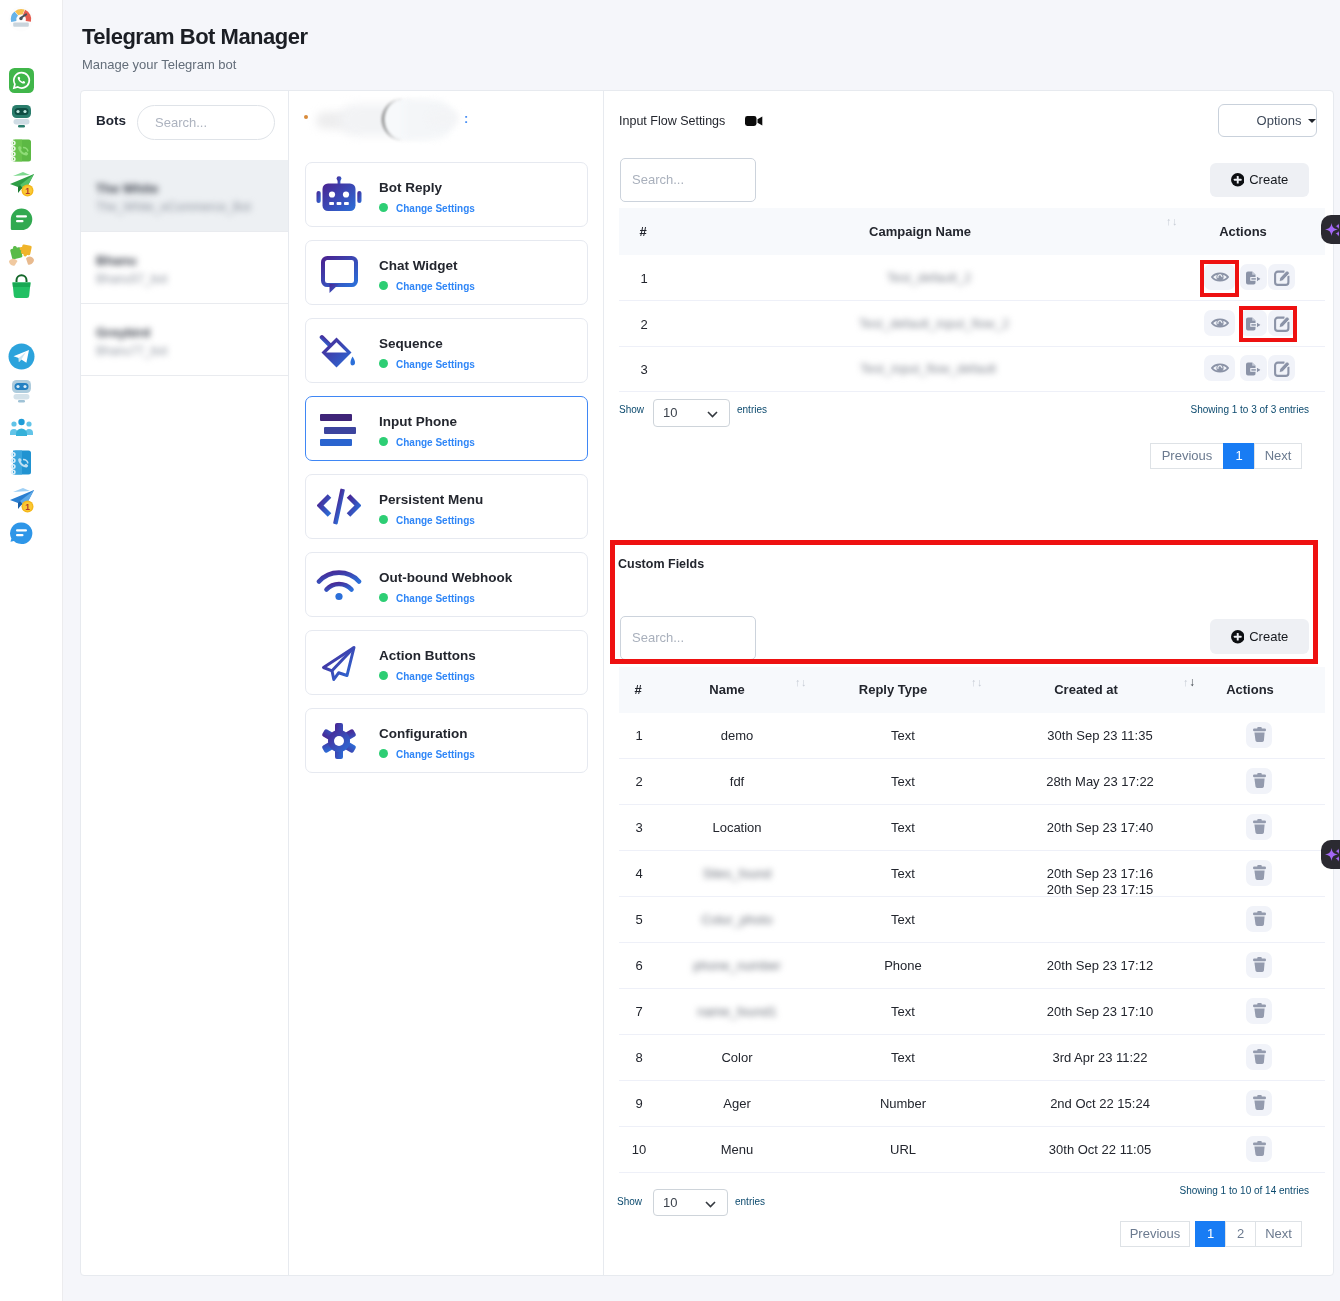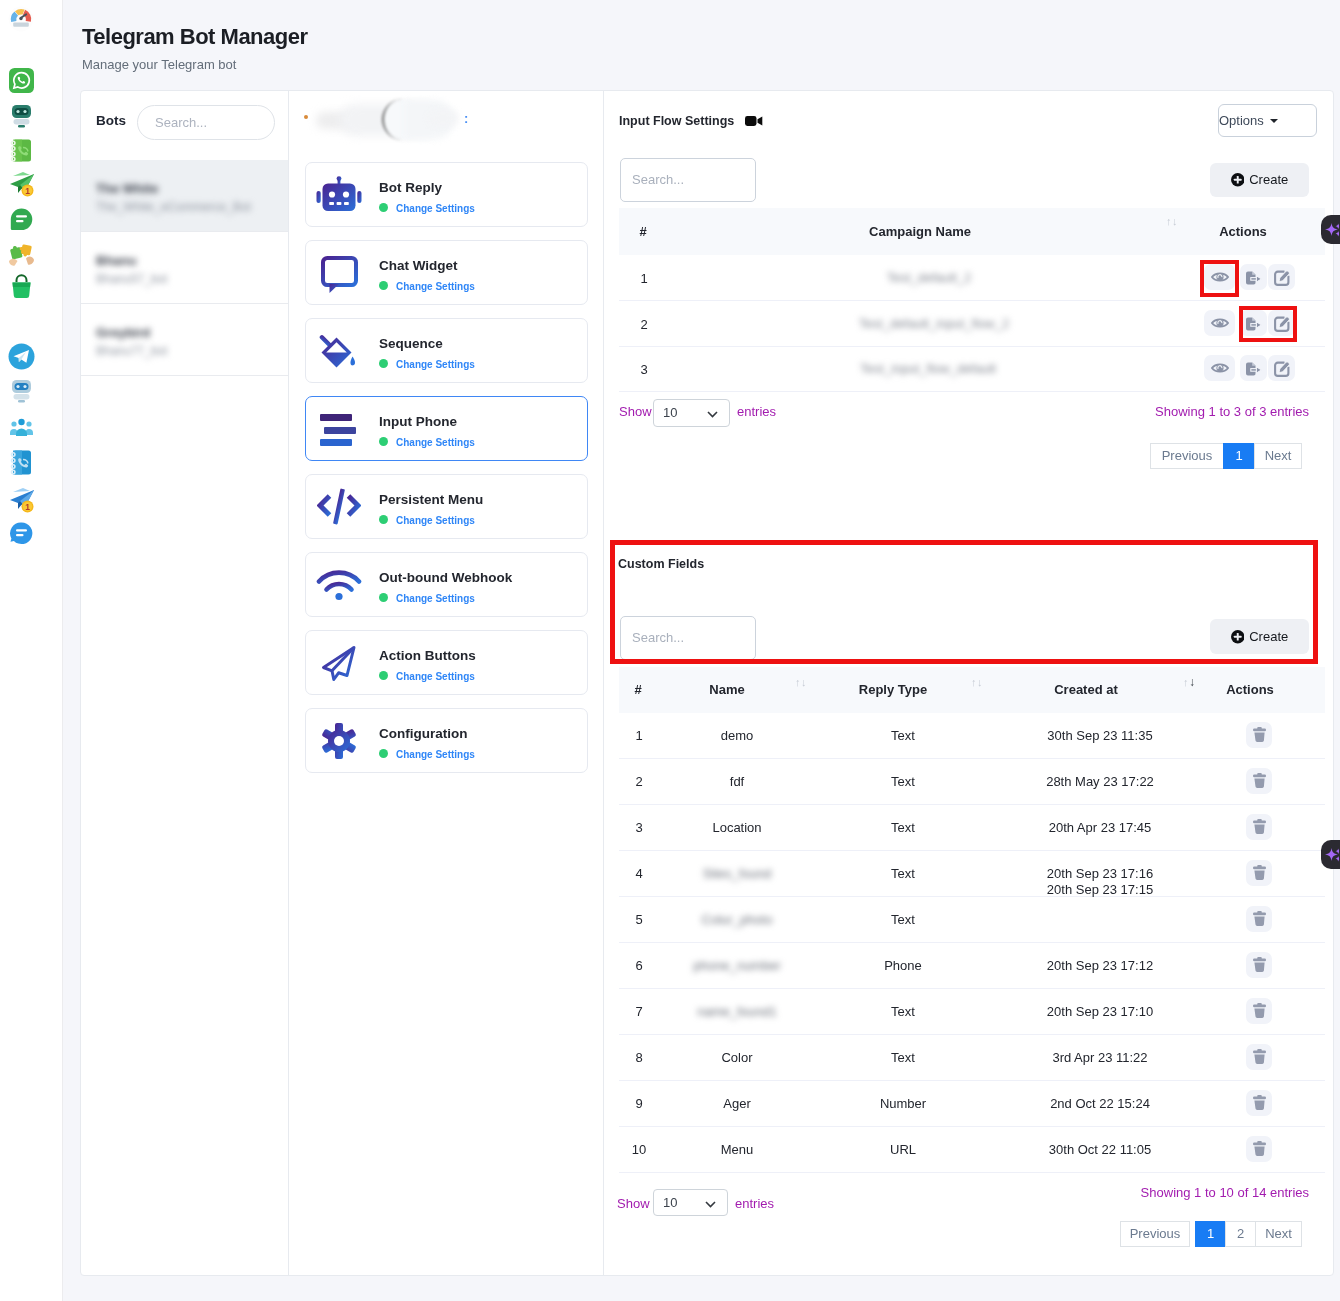--- a/index.html
+++ b/index.html
@@ -15,27 +15,27 @@
 .botitem{left:81px;width:207px;height:72px;border-bottom:1px solid #e9ebef}
 .bname{left:15px;top:21px;font-size:13px;font-weight:bold;color:#3a3f4a;filter:blur(3px);white-space:nowrap}
 .bsub{left:15px;top:40px;font-size:12px;color:#8d939e;filter:blur(3px);white-space:nowrap}
 
 .card{left:305px;width:283px;height:65px;background:#fff;border:1px solid #e6e9f0;border-radius:7px}
 .card.active{border:1px solid #3f87f5}
 .ctitle{left:73px;top:16.5px;font-size:13.5px;font-weight:bold;color:#23262e;white-space:nowrap}
 .gdot{left:73px;top:40px;width:9px;height:9px;border-radius:50%;background:#2dce74}
 .csett{left:90px;top:39.5px;font-size:10px;font-weight:bold;color:#2f86f7;white-space:nowrap}
 
-.h-settings{left:619px;top:114px;font-size:12.5px;font-weight:bold;color:#23262e}
-.options-btn{left:1218px;top:104px;width:99px;height:33px;border:1px solid #c9d1db;border-radius:6px;font-size:13px;color:#3e4959;text-align:left;line-height:31px}
+.h-settings{left:619px;top:114px;font-size:12.5px;font-weight:normal;color:#23262e}
+.options-btn{left:1218px;top:104px;width:99px;height:33px;border:1px solid #c9d1db;border-radius:6px;font-size:13px;color:#3e4959;text-align:right;line-height:31px}
 .search-input{width:136px;height:44px;border:1px solid #ccd3dc;border-radius:5px;font-size:13px;color:#a9b0bc;line-height:42px;padding-left:11px;background:#fff}
 .create-btn{left:1210px;width:99px;background:#eef0f4;border-radius:6px;font-size:13px;color:#15181d;text-align:center}
 .thead{left:619px;width:706px;background:#f7f9fc}
 .th{font-size:13px;font-weight:bold;color:#23262e;position:absolute;transform:translate(-50%,-50%);white-space:nowrap}
-.td{font-size:13px;color:#a21caf;position:absolute;white-space:nowrap}
+.td{font-size:10px;color:#0c4a6e;position:absolute;white-space:nowrap}
 .rowline{left:619px;width:706px;height:1px;background:#eef0f8}
 .iconbtn{width:26px;height:26px;background:#f1f3f9;border-radius:7px;position:absolute}
 .redbox{border:4px solid #ee1111;position:absolute;z-index:50}
 .pag{position:absolute;border:1px solid #dee2e6;background:#fff;color:#6b7a8f;font-size:13px;text-align:center}
 .pag.on{background:#187cf4;border-color:#187cf4;color:#fff}
 .selbox{border:1px solid #ced4da;border-radius:4px;background:#fff;position:absolute;font-size:13px;color:#3c434d}
 .fab{position:absolute;right:0;width:19px;height:29px;background:#2b2a31;border-radius:10px 0 0 10px}
 .smudge{position:absolute;filter:blur(3px);white-space:nowrap}
 .cc{position:absolute;transform:translate(-50%,-50%);white-space:nowrap;font-size:13px;color:#23262e}
 </style>
@@ -477,21 +477,21 @@
 <div class="cc" style="left:1100px;top:781px">28th May 23 17:22</div>
 <div class="ab iconbtn" style="left:1246px;top:768px">
         <svg class="ab" style="left:6.5px;top:5px" width="13" height="15" viewBox="0 0 13 15">
           <use href="#trashic"></use>
         </svg>
       </div>
 <div class="ab rowline" style="top:804px"></div>
 <div class="cc" style="left:639px;top:827px">3</div>
 <div class="cc" style="left:737px;top:827px">Location</div>
 <div class="cc" style="left:903px;top:827px">Text</div>
-<div class="cc" style="left:1100px;top:827px">20th Apr 23 17:45</div>
+<div class="cc" style="left:1100px;top:827px">20th Sep 23 17:40</div>
 <div class="ab iconbtn" style="left:1246px;top:814px">
         <svg class="ab" style="left:6.5px;top:5px" width="13" height="15" viewBox="0 0 13 15">
           <use href="#trashic"></use>
         </svg>
       </div>
 <div class="ab rowline" style="top:850px"></div>
 <div class="cc" style="left:639px;top:873px">4</div>
 <div class="cc smudge" style="left:737px;top:873px;color:#6a6f79">Sites_found</div>
 <div class="cc" style="left:903px;top:873px">Text</div>
 <div class="cc" style="left:1100px;top:873px">20th Sep 23 17:16</div>

